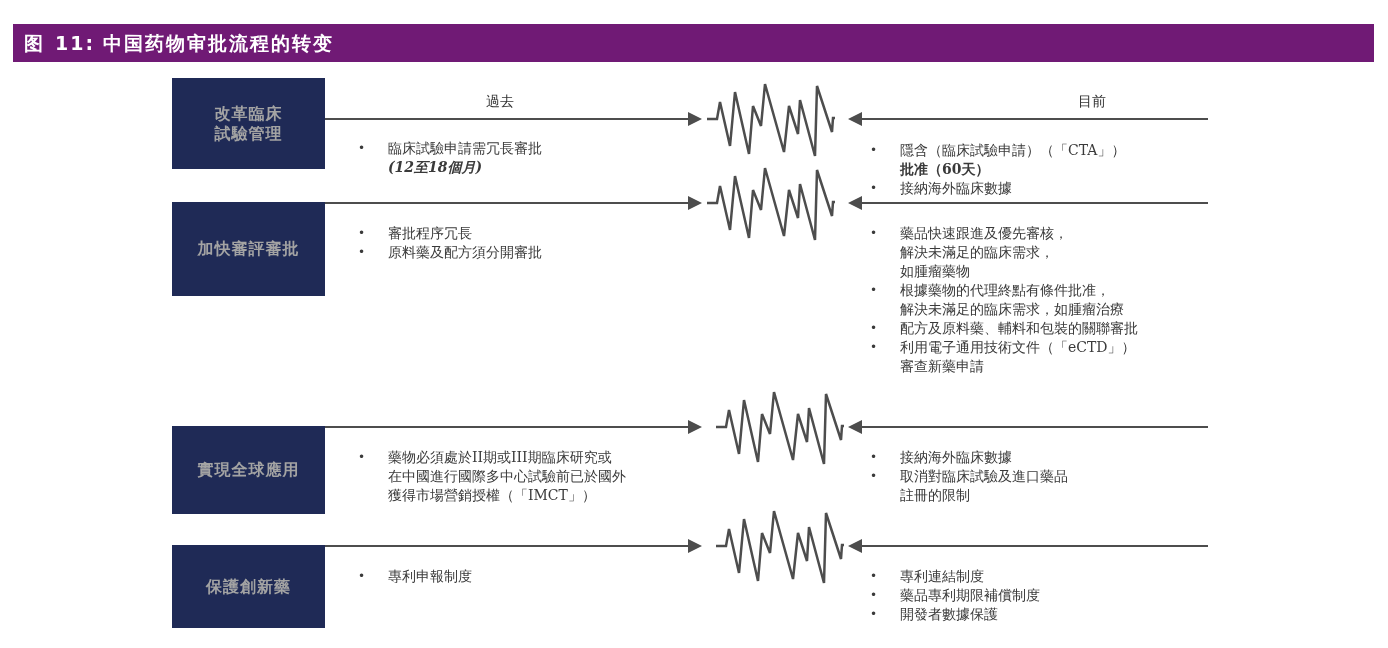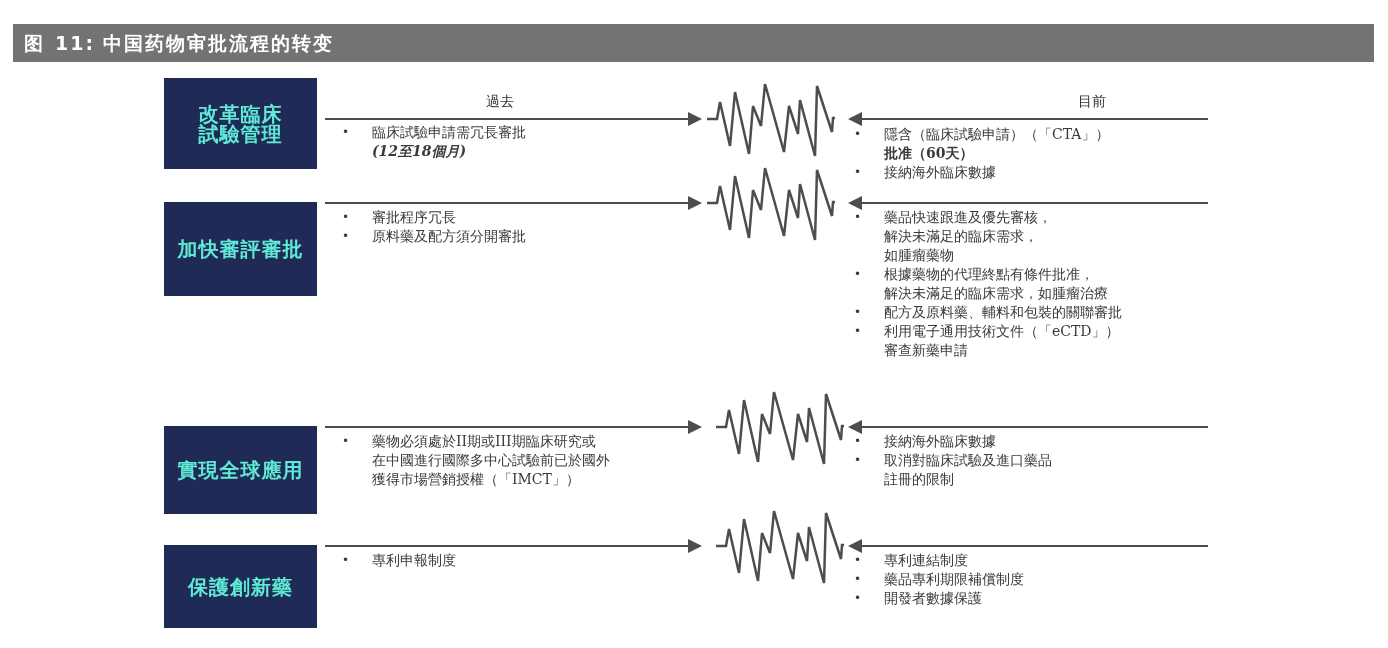--- a/index.html
+++ b/index.html
@@ -4,56 +4,56 @@
 <style>
   html, body { margin: 0; padding: 0; }
   body {
     width: 1388px; height: 648px; position: relative; overflow: hidden;
     background: #ffffff;
     font-family: "DejaVu Serif", "Liberation Serif", serif;
     color: #3a3a3a;
   }
   .header {
     position: absolute; left: 13px; top: 24px; width: 1361px; height: 38px;
-    background: #737373;
+    background: #701a75;
     color: #ffffff;
     font-family: "DejaVu Sans", "Liberation Sans", sans-serif;
     font-weight: bold; font-size: 19px; line-height: 38px;
     letter-spacing: 2px;
   }
   .header .fig { padding-left: 11px; }
   .header .num { margin-left: 10px; }
   .header .ttl { margin-left: 8px; }
 
   .cat-box {
-    position: absolute; left: 164px; width: 153px;
-    background: #1f2a56; color: #5eead4;
+    position: absolute; left: 172px; width: 153px;
+    background: #1f2a56; color: #a3a3a3;
     font-family: "DejaVu Sans", "Liberation Sans", sans-serif;
-    font-weight: bold; font-size: 20px; line-height: 20px;
+    font-weight: bold; font-size: 16px; line-height: 20px;
     display: flex; align-items: center; justify-content: center; text-align: center;
     letter-spacing: 1px;
   }
   .col-head {
     position: absolute; font-size: 14px; color: #333;
     text-align: center; width: 120px;
   }
   .arrow-line { position: absolute; height: 2px; background: #4d4d4d; }
   .arrow-head-right {
     position: absolute; width: 0; height: 0;
     border-top: 7px solid transparent; border-bottom: 7px solid transparent;
     border-left: 14px solid #4d4d4d;
   }
   .arrow-head-left {
     position: absolute; width: 0; height: 0;
     border-top: 7px solid transparent; border-bottom: 7px solid transparent;
     border-right: 14px solid #4d4d4d;
   }
   .zigzag { position: absolute; }
   .bullets {
-    position: absolute; margin: 0; padding: 0; list-style: none;
+    position: absolute; margin: 16px; padding: 0; list-style: none;
     font-size: 14px; line-height: 19px; color: #3a3a3a;
   }
   .bullets li { position: relative; padding-left: 32px; }
   .bullets li::before {
     content: "\2022"; position: absolute; left: 2px; top: 0;
     font-family: "DejaVu Sans", sans-serif; font-size: 12px;
   }
   .bullets .em { font-weight: bold; font-style: italic; }
 </style>
 </head>

